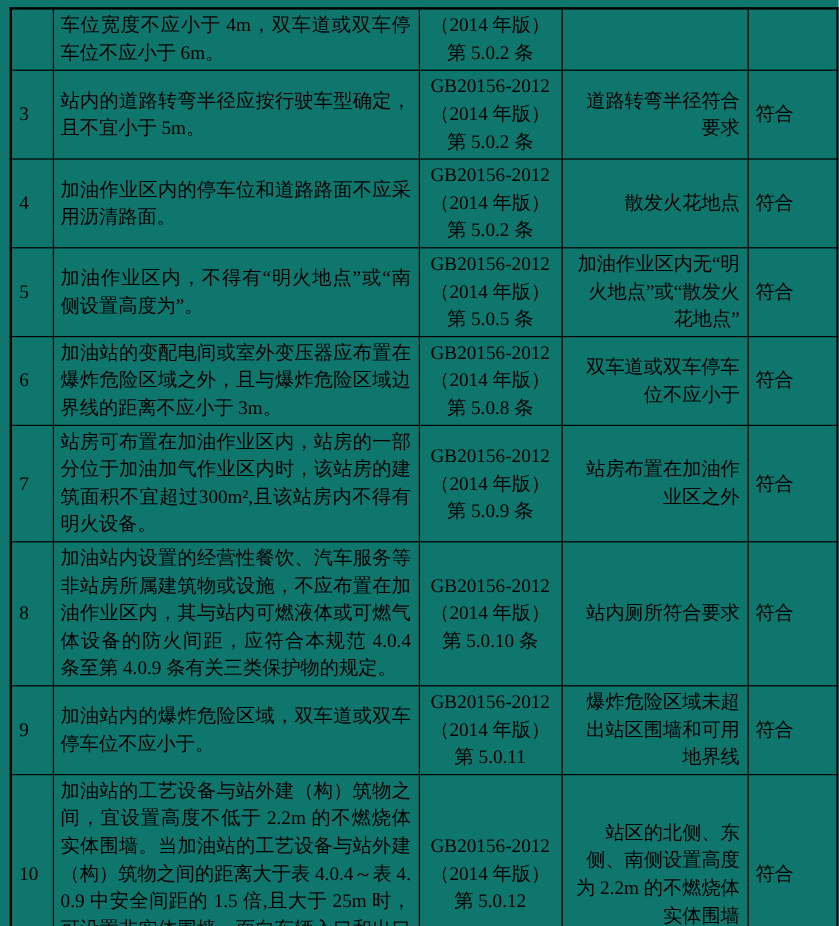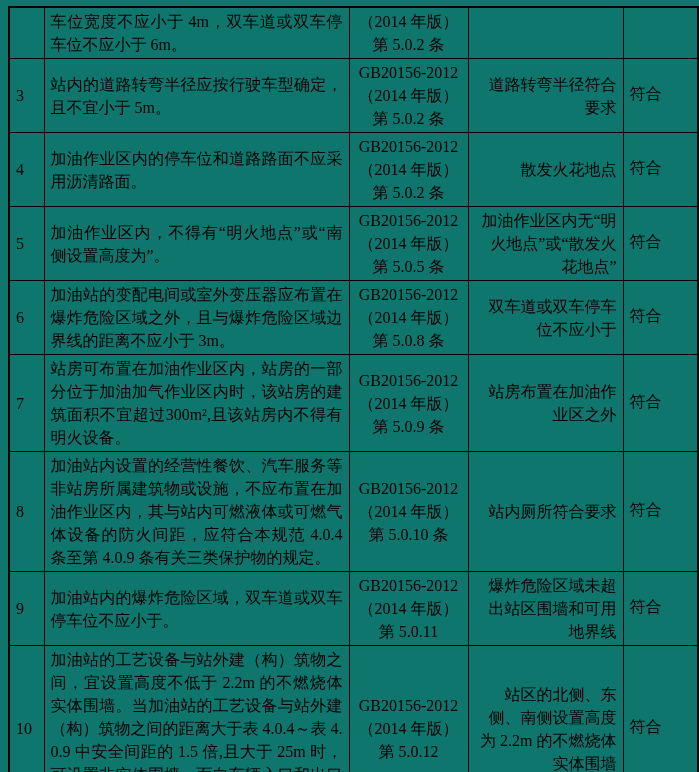--- a/index.html
+++ b/index.html
@@ -41,21 +41,20 @@
   td.col-std {
     white-space: pre-line;
     text-align: center;
   }
   td.col-act {
     text-align: right;
   }
   td.col-con {
     text-align: left;
     padding-left: 7px;
-    font-family: Liberation Mono, monospace;
   }
   tr.r1  { height: 47px; }
   tr.r2  { height: 74px; }
   tr.r3  { height: 65px; }
   tr.r4  { height: 71px; }
   tr.r5  { height: 70px; }
   tr.r6  { height: 93px; }
   tr.r7  { height: 112px; }
   tr.r8  { height: 72px; }
   tr.r9  { height: 160px; }

